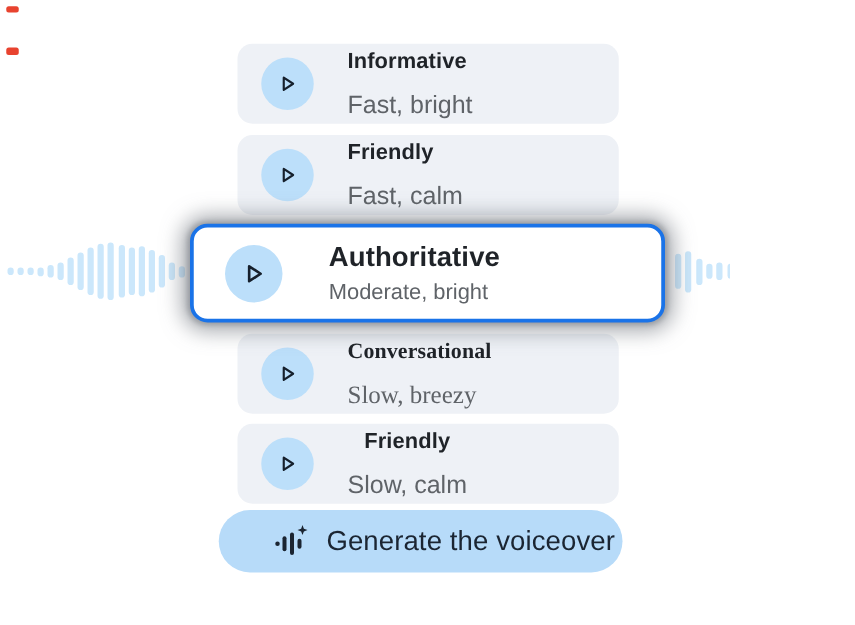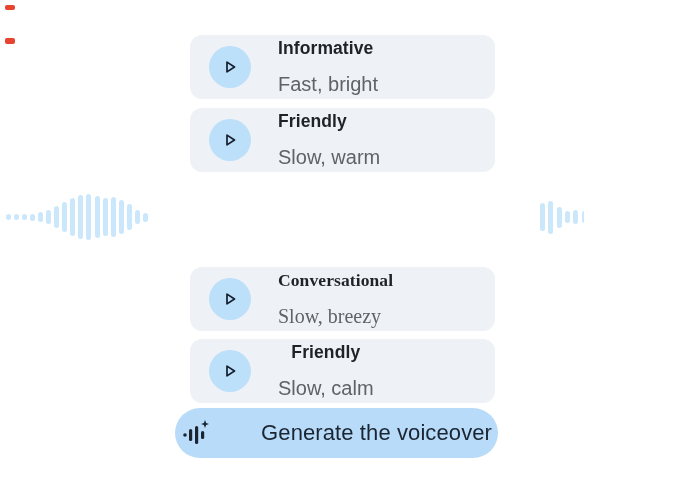--- a/index.html
+++ b/index.html
@@ -108,21 +108,21 @@
   .generate-btn {
     position: absolute;
     left: 175px;
     top: 408px;
     width: 323px;
     height: 50px;
     border-radius: 25px;
     background: var(--button-bg, #b7dbf9);
     display: flex;
     align-items: center;
-    justify-content: space-between;
+    justify-content: flex-end;
     gap: 13px;
     cursor: pointer;
     border: none;
   }
   .generate-label {
     font-size: 22px;
     font-weight: 500;
     color: var(--button-text, #1b2532);
     letter-spacing: 0.1px;
   }
@@ -188,24 +188,35 @@
   </div>
 
   <div class="card pos2">
     <div class="play-btn">
       <svg width="18" height="18" viewBox="0 0 24 24">
         <path d="M8 5.5 L18 12 L8 18.5 Z" fill="none" stroke="#16202c" stroke-width="2.3" stroke-linejoin="round"></path>
       </svg>
     </div>
     <div class="card-text">
       <div class="card-title">Friendly</div>
-      <div class="card-subtitle">Slow, warm</div>
-    </div>
-  </div>
-
+      <div class="card-subtitle">Fast, calm</div>
+    </div>
+  </div>
+
+  <div class="card card--selected">
+    <div class="play-btn">
+      <svg width="22" height="22" viewBox="0 0 24 24">
+        <path d="M8 5.5 L18 12 L8 18.5 Z" fill="none" stroke="#16202c" stroke-width="2.3" stroke-linejoin="round"></path>
+      </svg>
+    </div>
+    <div class="card-text">
+      <div class="card-title">Authoritative</div>
+      <div class="card-subtitle">Moderate, bright</div>
+    </div>
+  </div>
 
   <div class="card pos4">
     <div class="play-btn">
       <svg width="18" height="18" viewBox="0 0 24 24">
         <path d="M8 5.5 L18 12 L8 18.5 Z" fill="none" stroke="#16202c" stroke-width="2.3" stroke-linejoin="round"></path>
       </svg>
     </div>
     <div class="card-text">
       <div class="card-title">Conversational</div>
       <div class="card-subtitle">Slow, breezy</div>

